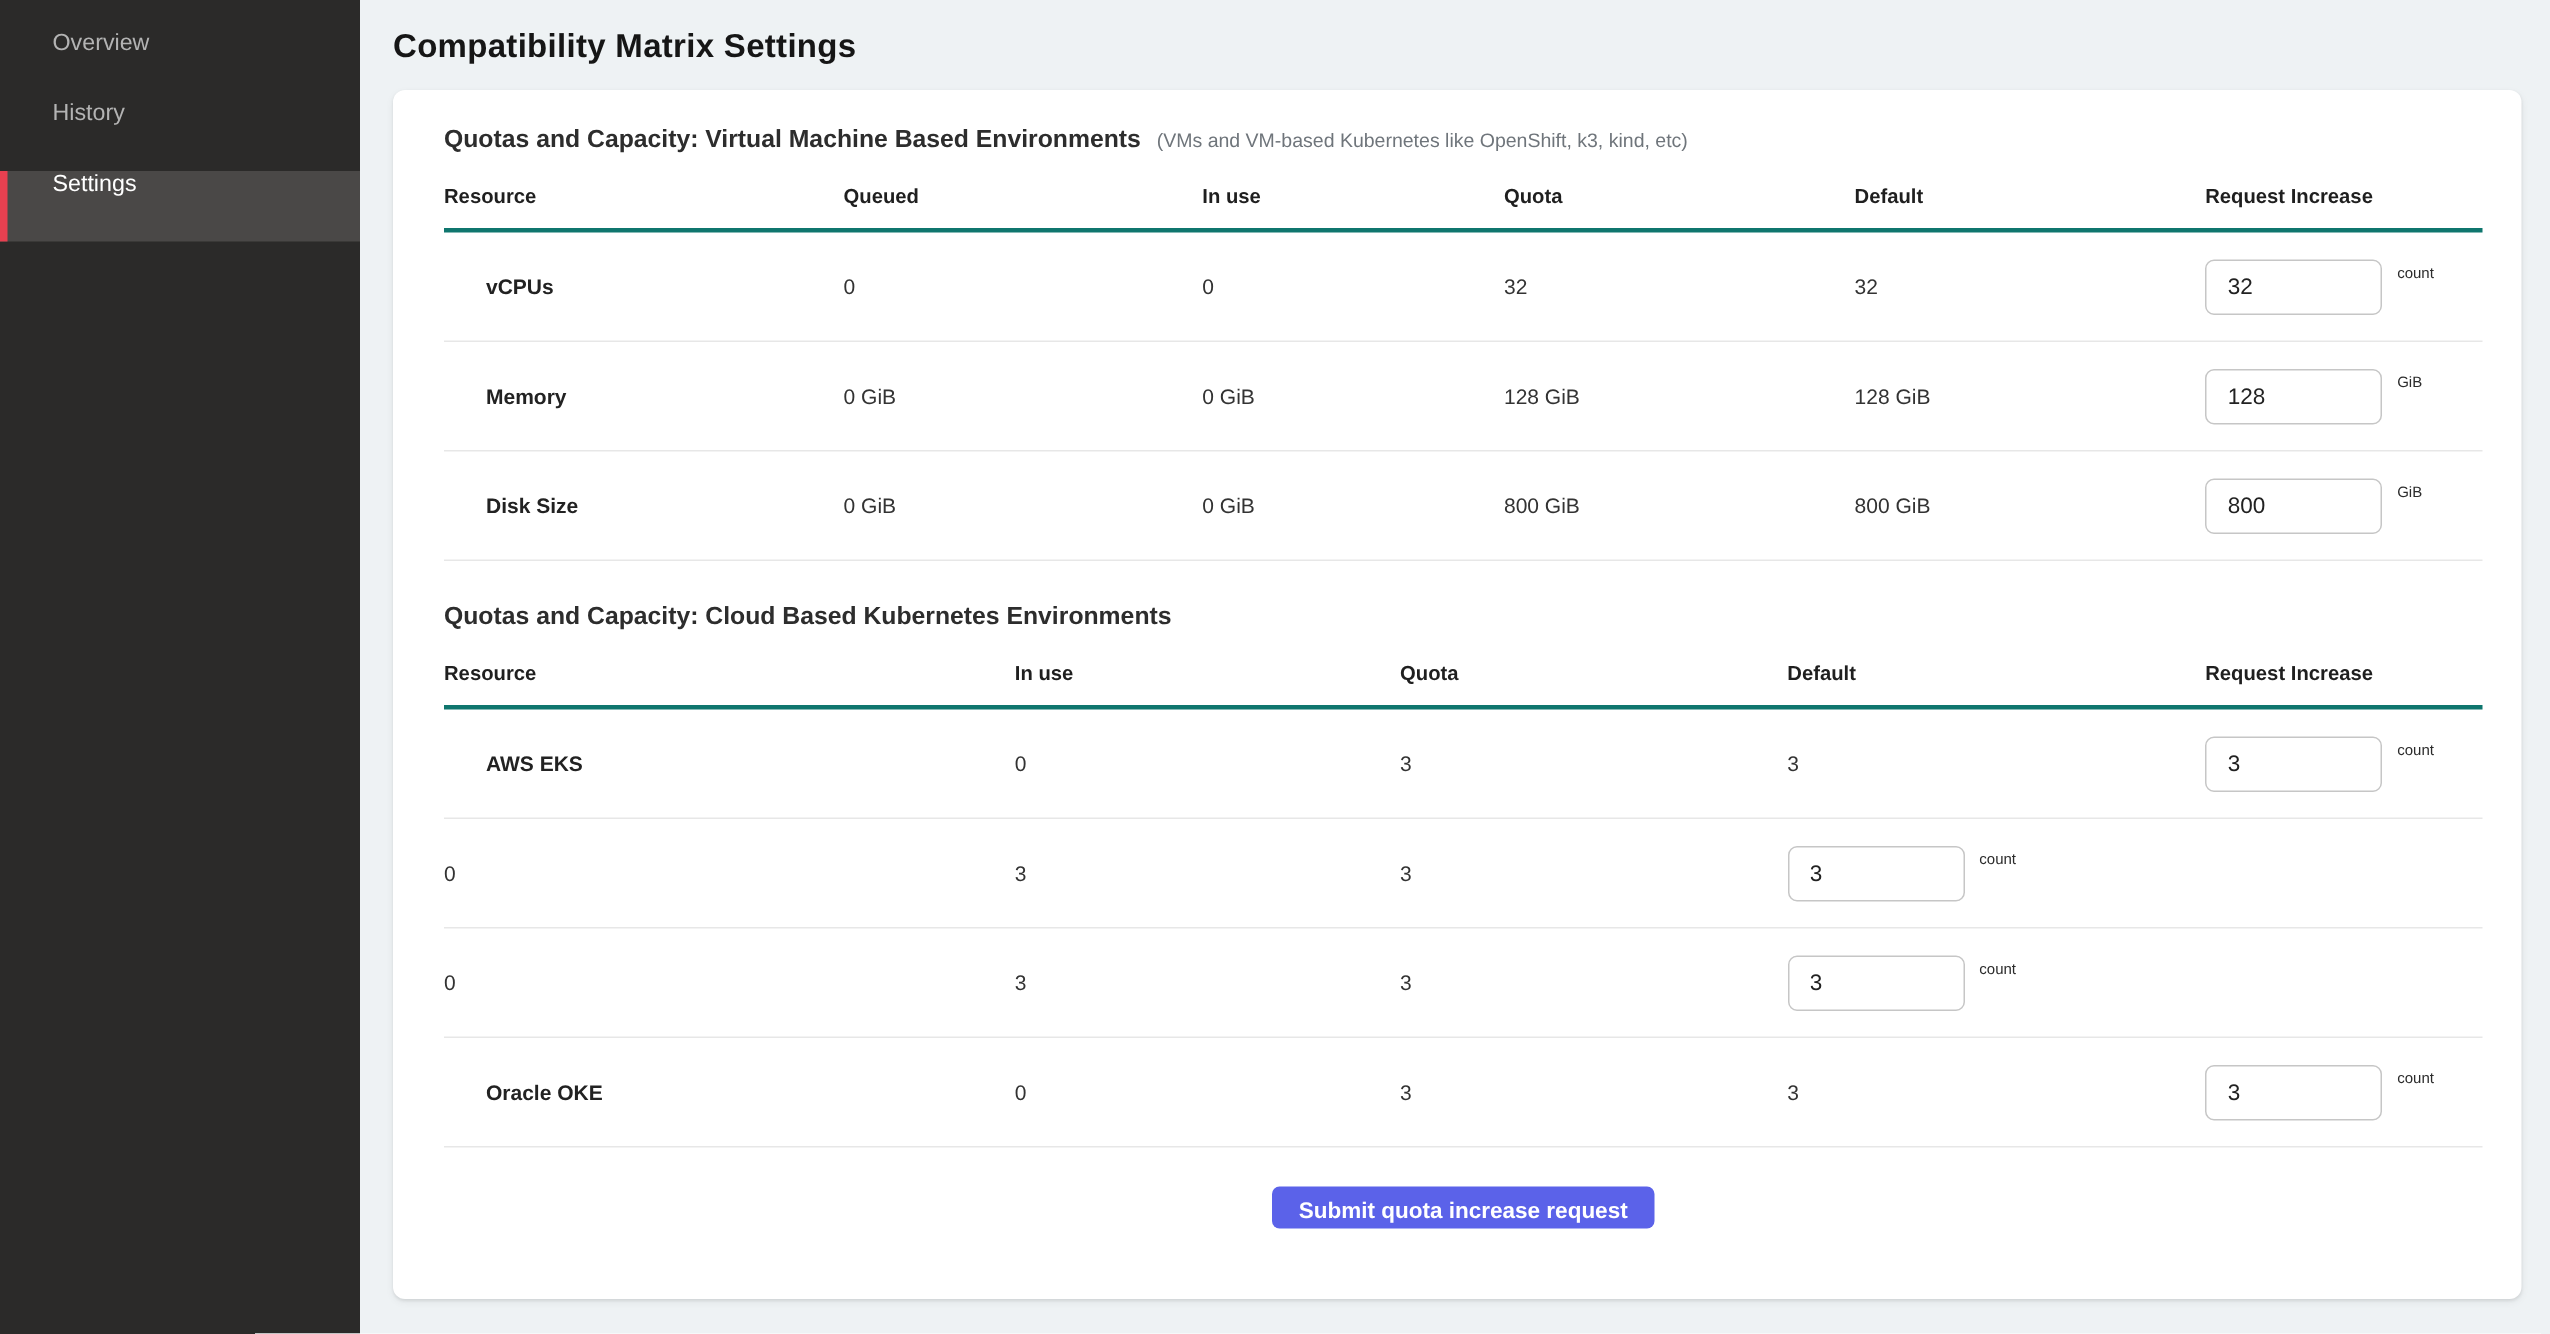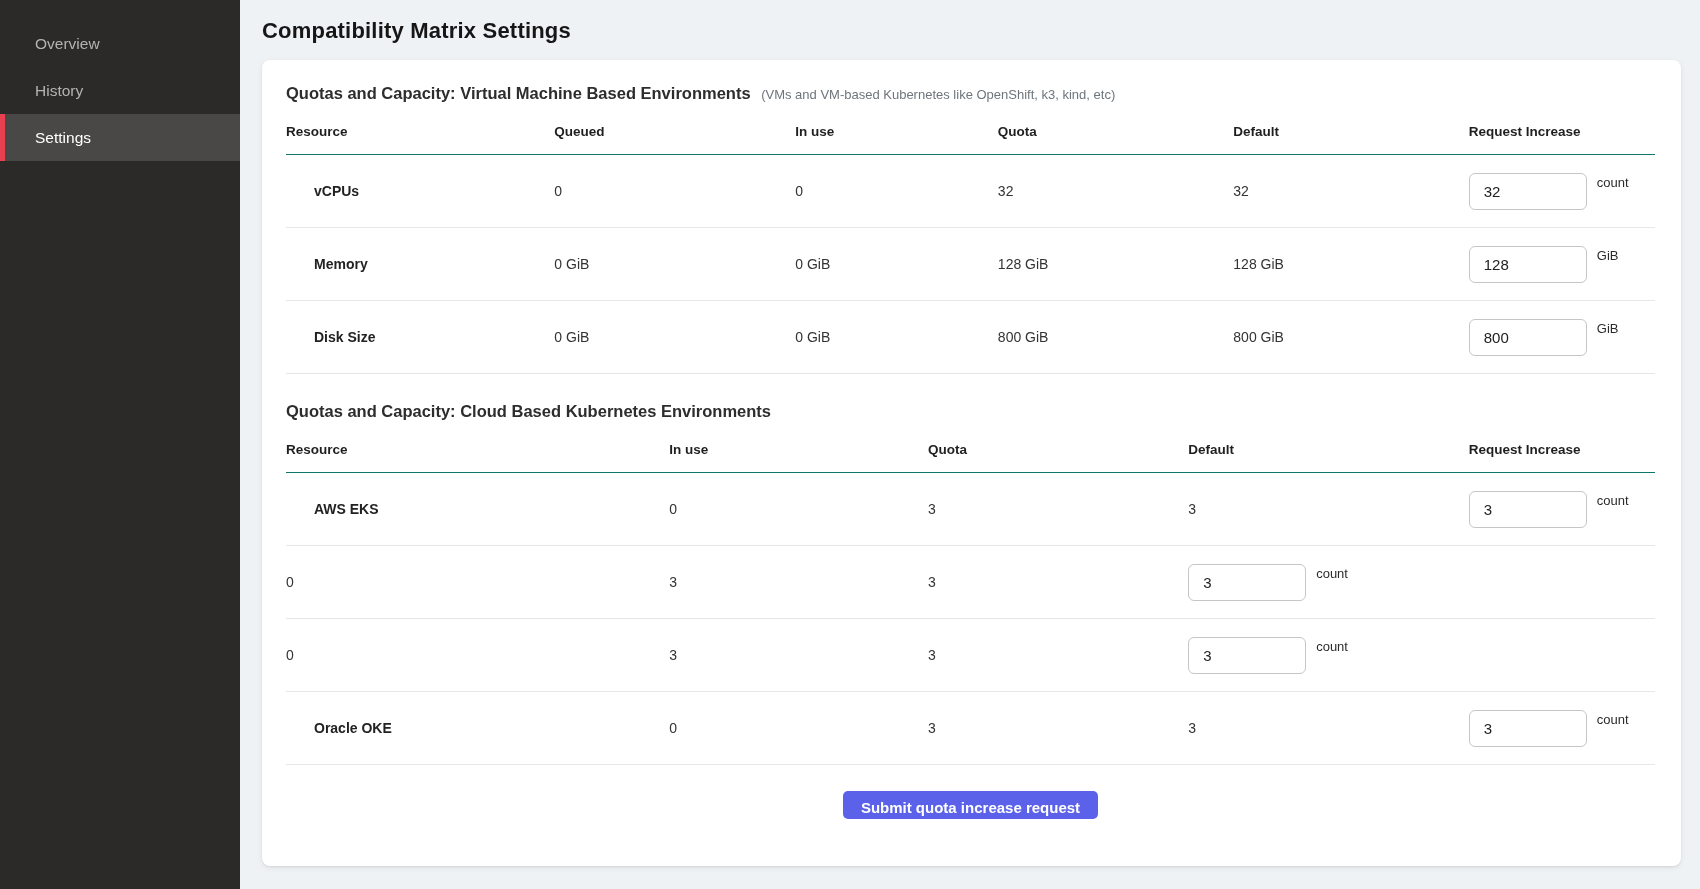--- a/index.html
+++ b/index.html
@@ -15,21 +15,21 @@
   .sidebar {
     width: 240px;
     min-width: 240px;
     height: 889px;
     background: #2b2a29;
     padding-top: 20px;
   }
   .side-item {
     height: 47px;
     display: flex;
-    align-items: center;
+    align-items: flex-start;
     padding-left: 30px;
     font-size: 15.5px;
     color: #b3b3b3;
     cursor: pointer;
     border-left: 5px solid transparent;
   }
   .side-item.active {
     background: #4a4847;
     color: #ffffff;
     border-left: 5px solid #e84050;
@@ -43,41 +43,41 @@
     color: #161616;
     letter-spacing: .2px;
     margin-bottom: 16px;
     padding-left: 0;
   }
   .card {
     background: #ffffff;
     border-radius: 8px;
     box-shadow: 0 1px 2px rgba(0,0,0,.08), 0 2px 6px rgba(0,0,0,.06);
     height: 806px;
-    padding: 24px 26px 0 24px;
+    padding: 24px 26px 0 34px;
   }
 
   .section-heading { font-size: 16.5px; font-weight: bold; color: #2d2d2d; }
   .section-heading .note {
     font-size: 13px;
     font-weight: normal;
     color: #6f757b;
     margin-left: 6px;
   }
 
   .tbl { width: 100%; }
   .trow {
     display: grid;
     align-items: center;
   }
   .t1 { grid-template-columns: 19.6% 17.6% 14.8% 17.2% 17.2% 1fr; }
   .t2 { grid-template-columns: 28% 18.9% 19% 20.5% 1fr; }
   .thead {
     height: 46px;
-    border-bottom: 1px solid #0f766e;
+    border-bottom: 3px solid #0f766e;
     font-size: 13.5px;
     font-weight: bold;
     color: #1f1f1f;
     margin-top: 6px;
   }
   .tdata {
     height: 73px;
     border-bottom: 1px solid #e7e7e7;
     font-size: 14px;
     color: #333333;
@@ -90,21 +90,21 @@
     border: 1px solid #c6c6c6;
     border-radius: 6px;
     font-family: "Liberation Sans", sans-serif;
     font-size: 15px;
     color: #222;
     padding-left: 14px;
     outline: none;
     background: #fff;
   }
   .unit {
-    font-size: 13px;
+    font-size: 10px;
     color: #2b2b2b;
     margin-left: 10px;
     transform: translateY(-9px);
   }
 
   .section2-heading { margin-top: 28px; }
 
   .footer-bar {
     display: flex;
     justify-content: center;

